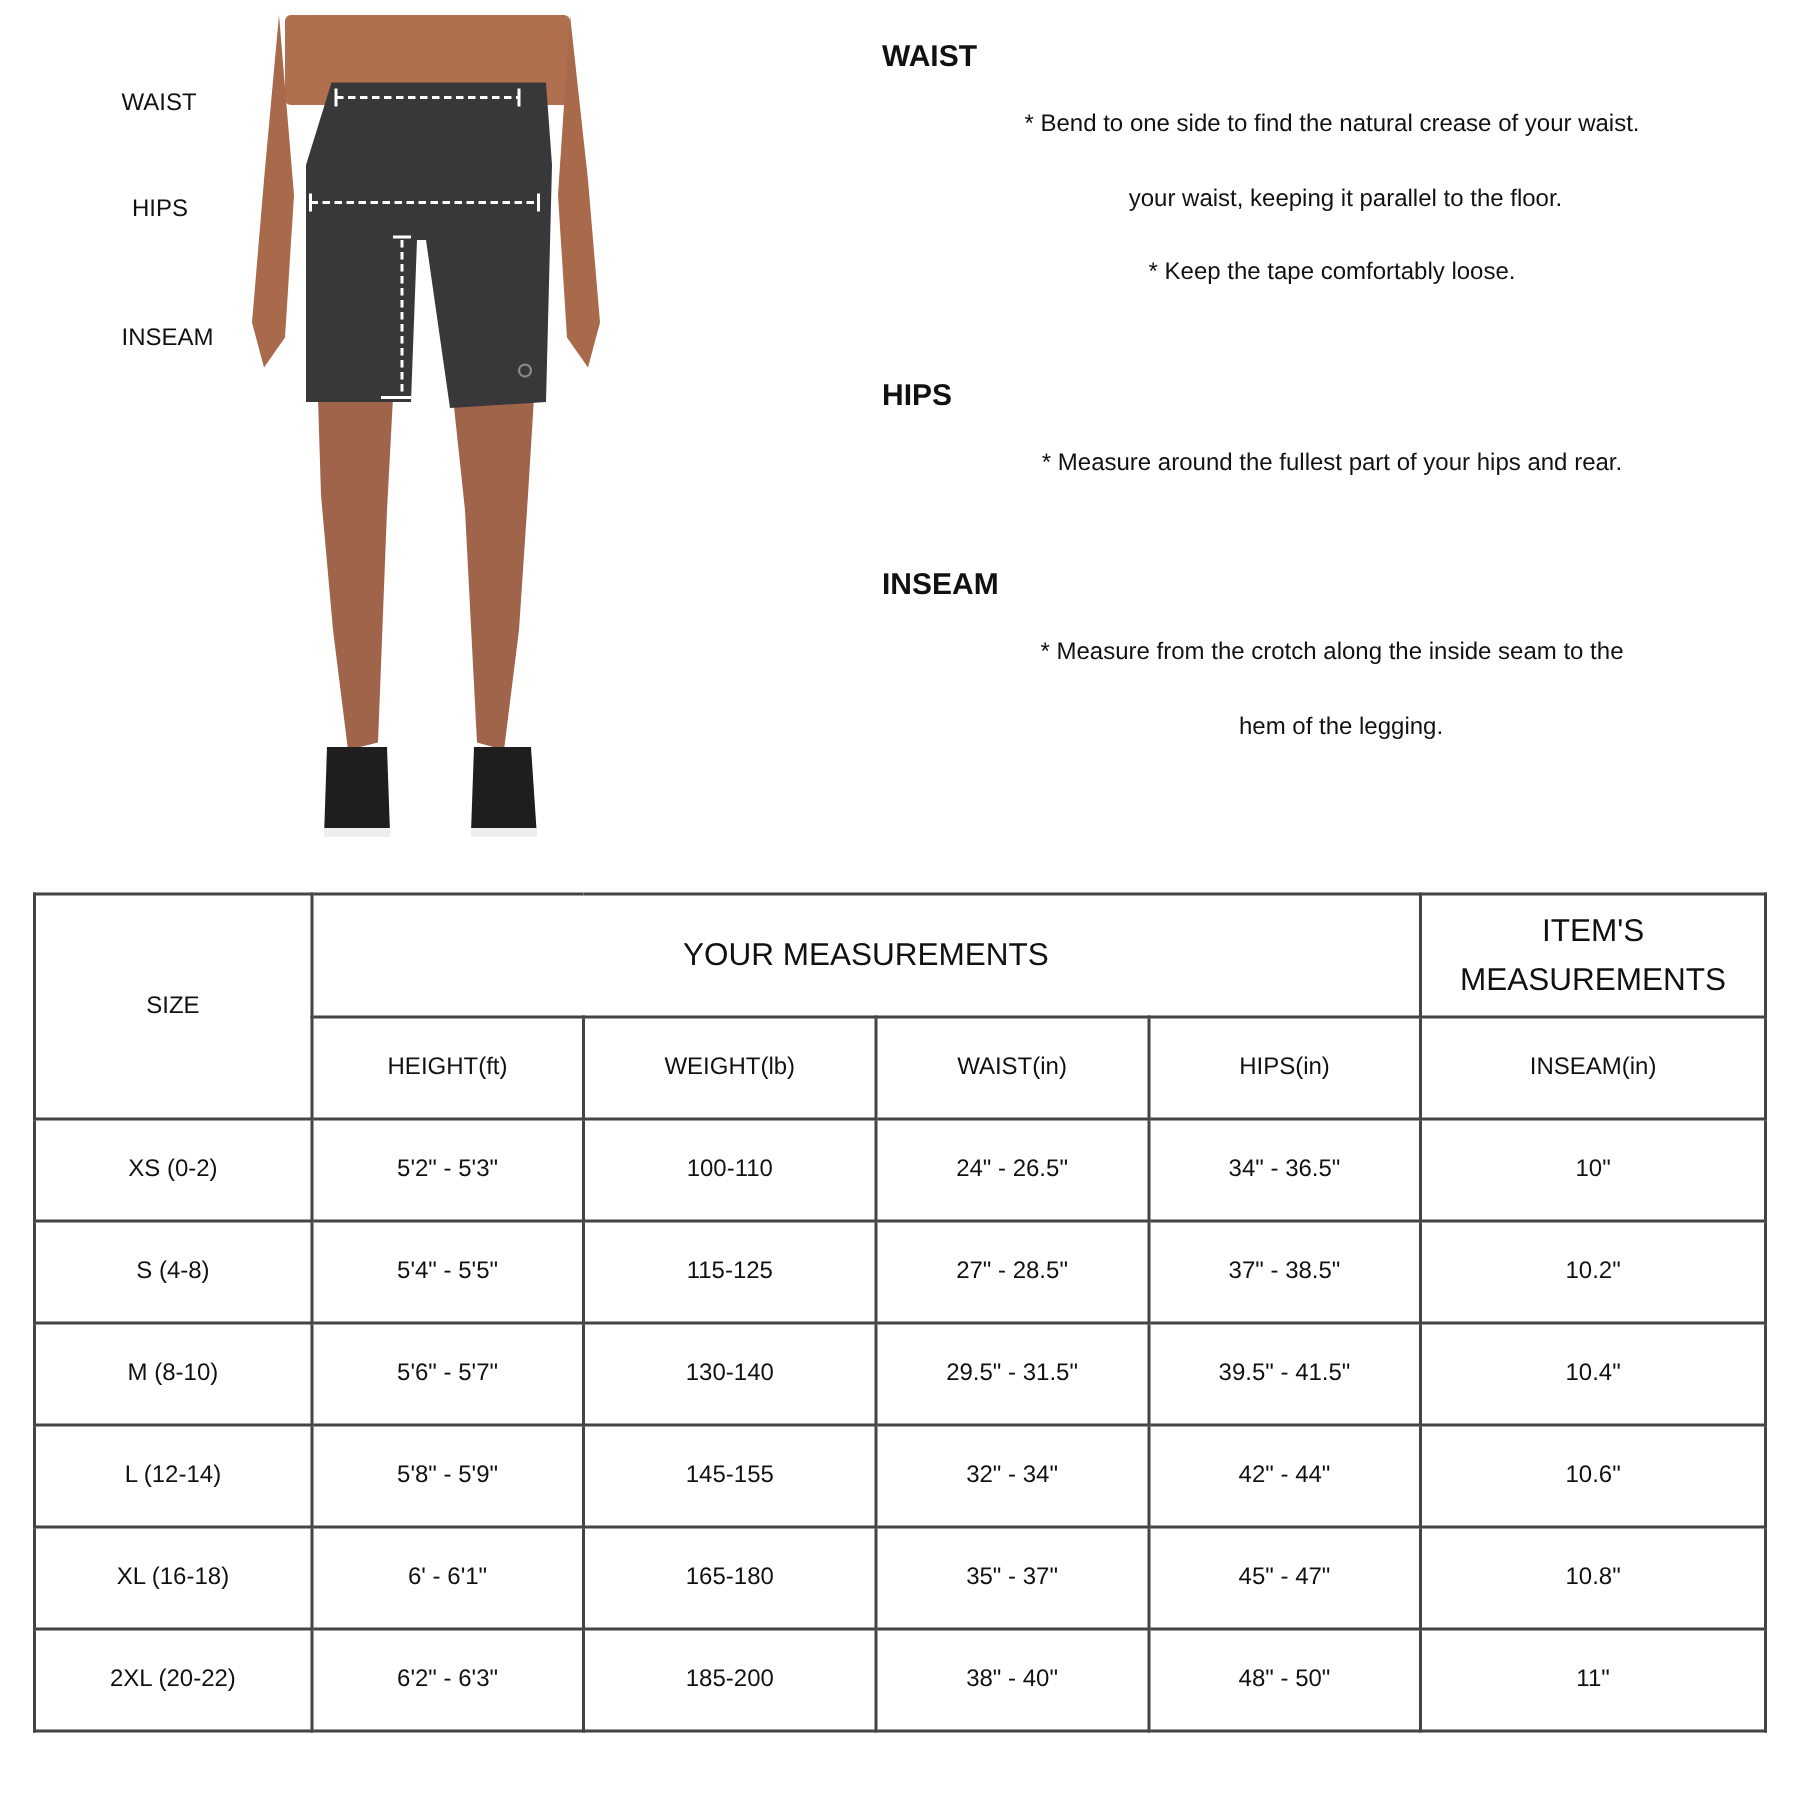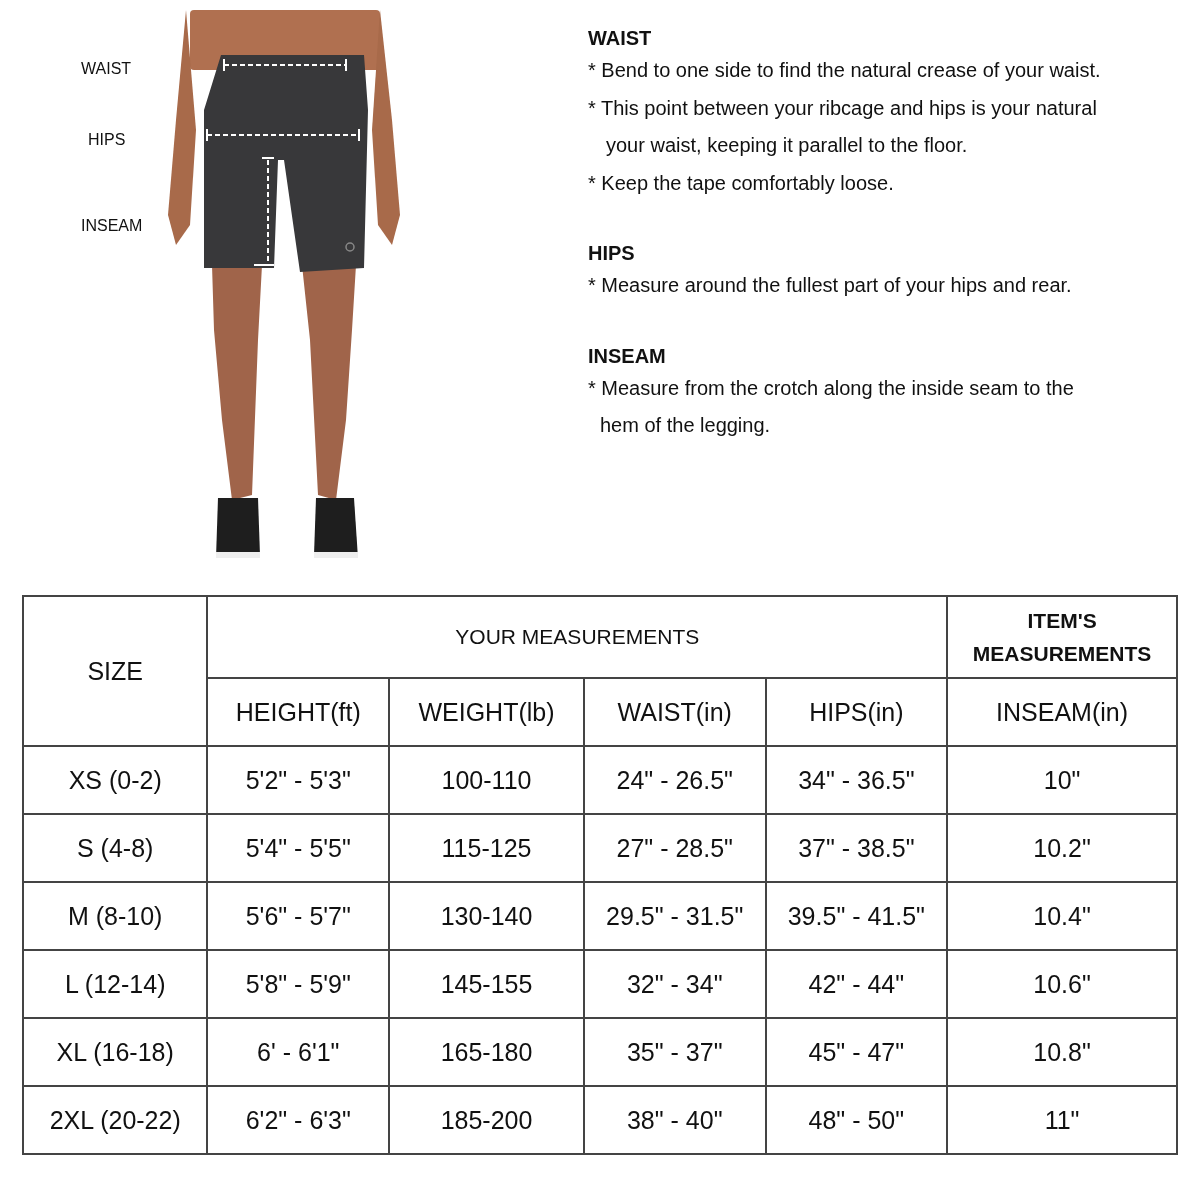--- a/index.html
+++ b/index.html
@@ -1,30 +1,30 @@
 <!DOCTYPE html>
 <html><head>
 <meta charset="utf-8">
 <style>
   html, body { margin:0; padding:0; background:#ffffff; }
   body { width:1200px; height:1200px; position:relative; overflow:hidden; font-family:"Liberation Sans", sans-serif; color:#111; }
   .figure { position:absolute; left:0; top:0; width:560px; height:575px; }
   .mlabel { position:absolute; font-size:16px; color:#111; }
   .guide { position:absolute; left:588px; top:24px; width:600px; }
   .guide h3 { margin:0; font-size:20px; font-weight:bold; height:28px; line-height:28px; }
-  .guide p { margin:0; font-size:20px; line-height:37.5px; }
+  .guide p { margin:12px; font-size:16px; line-height:37.5px;text-align:center; }
   .guide .indent { padding-left:18px; }
   .guide .gap { height:37px; }
   table.size { position:absolute; left:22px; top:595px; border-collapse:collapse; width:1156px; }
-  table.size td { border:2px solid #444; text-align:center; font-size:25px; color:#111; padding:0; }
+  table.size td { border:2px solid #444; text-align:center; font-size:16px; color:#111; padding:0; }
   .h1 td { height:80px; }
   .h2 td { height:66px; }
   .row td { height:66px; }
   .top-hdr { font-size:21px !important;margin-left:24px; }
-  .item-hdr { font-size:21px !important; line-height:33px;font-weight:bold; }
+  .item-hdr { font-size:21px !important; line-height:33px; }
 </style>
 </head>
 <body>
 
 <div class="figure">
   <svg width="560" height="575">
 
     <rect x="190" y="10" width="190" height="60" fill="#b07050" rx="4"></rect>
     <path d="M186 10 L176 120 L168 215 L176 245 L190 225 L196 130 Z" fill="#a86a4a"></path>
     <path d="M380 10 L392 120 L400 215 L392 245 L378 225 L372 130 Z" fill="#a86a4a"></path>
@@ -53,21 +53,20 @@
     <circle cx="350" cy="247" r="4" fill="none" stroke="#888" stroke-width="1.5"></circle>
   </svg>
   <div class="mlabel" style="left:81px;top:60px;">WAIST</div>
   <div class="mlabel" style="left:88px;top:131px;">HIPS</div>
   <div class="mlabel" style="left:81px;top:217px;">INSEAM</div>
 </div>
 
 <div class="guide">
   <h3>WAIST</h3>
   <p>* Bend to one side to find the natural crease of your waist.</p>
-  <p>* This point between your ribcage and hips is your natural</p>
   <p class="indent">your waist, keeping it parallel to the floor.</p>
   <p>* Keep the tape comfortably loose.</p>
   <div class="gap"></div>
   <h3>HIPS</h3>
   <p>* Measure around the fullest part of your hips and rear.</p>
   <div class="gap"></div>
   <h3>INSEAM</h3>
   <p>* Measure from the crotch along the inside seam to the</p>
   <p class="indent" style="padding-left:12px">hem of the legging.</p>
 </div>

